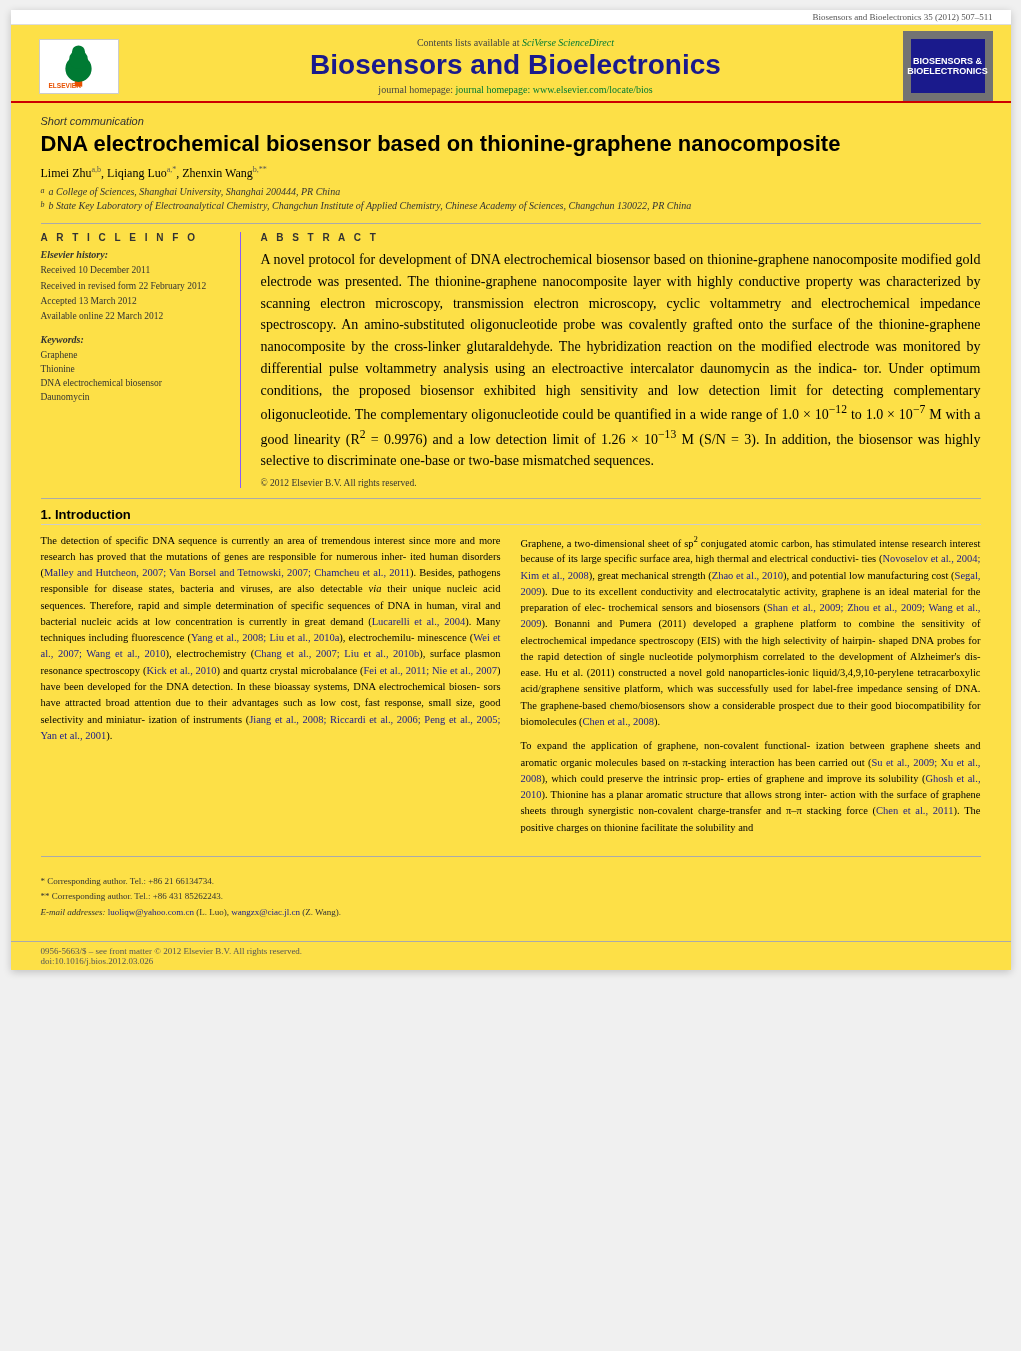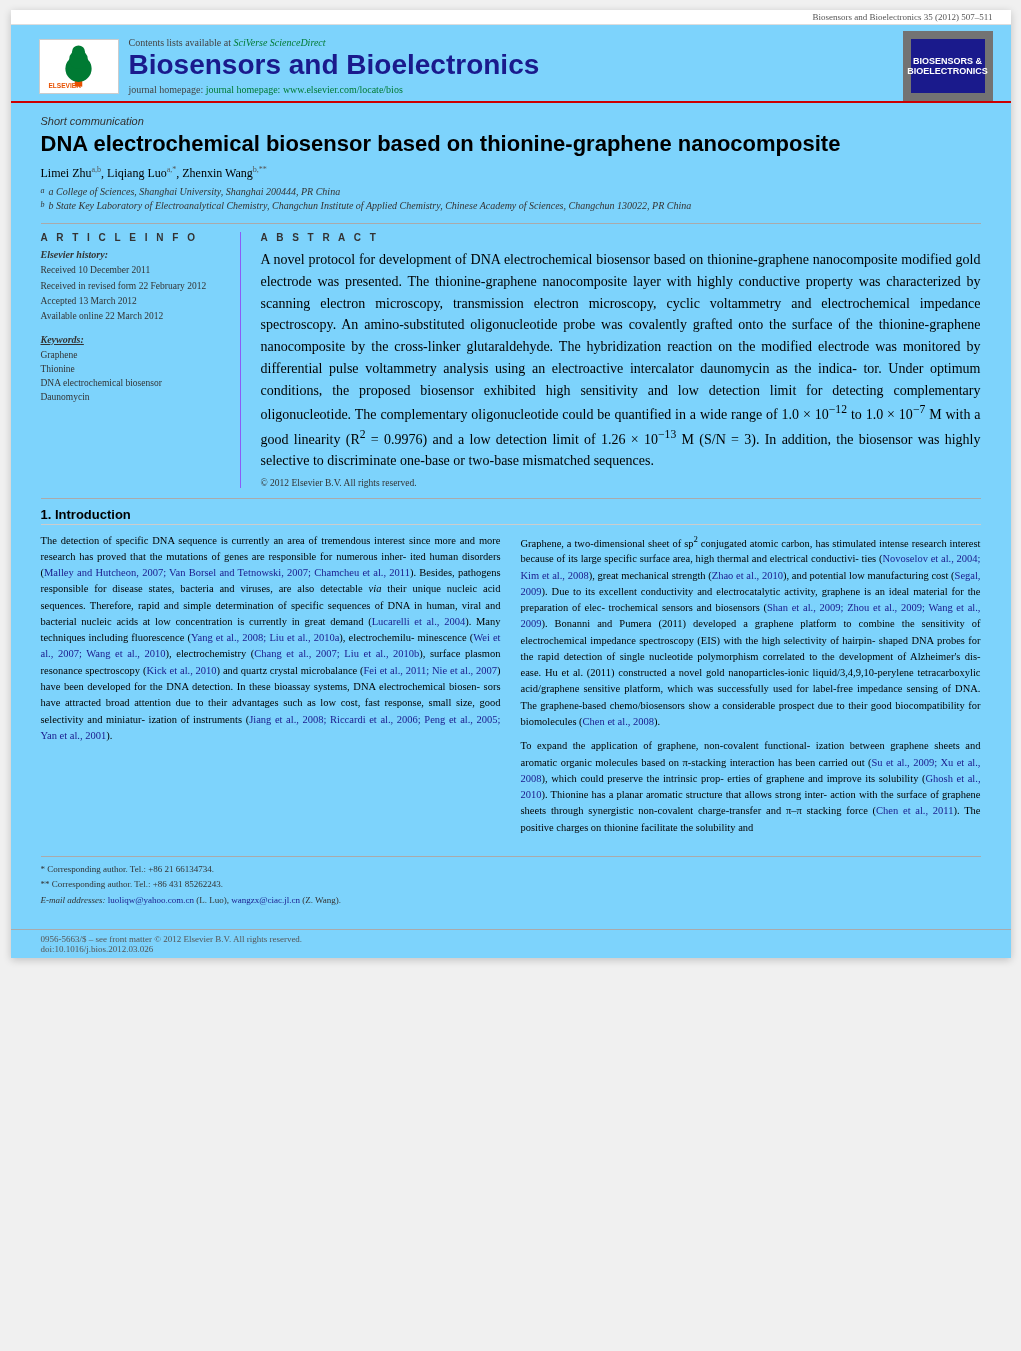--- a/index.html
+++ b/index.html
@@ -5,21 +5,21 @@
     * { margin: 0; padding: 0; box-sizing: border-box; }
     body {
       background: #f0f0f0;
       font-family: 'Times New Roman', Times, serif;
       display: flex;
       justify-content: center;
       padding: 10px;
     }
     .page {
       width: 1000px;
-      background: #7dd3fc;
+      background: #fde047;
       padding: 0;
       box-shadow: 0 2px 8px rgba(0,0,0,0.2);
     }
     
     .journal-header {
       border-bottom: 2px solid #c00;
       padding: 6px 18px 0 18px;
       display: flex;
       align-items: center;
       justify-content: space-between;
@@ -36,21 +36,21 @@
       border: 1px solid #ccc;
       display: flex;
       align-items: center;
       justify-content: center;
       background: #fff;
       overflow: hidden;
     }
     .elsevier-logo .logo-box svg { width: 75px; height: 50px; }
     .header-center {
       flex: 1;
-      text-align: left;
+      text-align: center;
       padding: 4px 0 4px 0;
     }
     .sciverse-line {
       font-size: 10px;
       color: #444;
       margin-bottom: 2px;
     }
     .sciverse-line span { color: #007a33; font-style: italic; }
     .journal-title-header {
       font-size: 28px;
@@ -162,21 +162,20 @@
       margin-bottom: 2px;
       line-height: 1.4;
     }
     .keywords-title {
       font-size: 10px;
       font-style: italic;
       font-weight: bold;
       color: #333;
       margin-top: 10px;
       margin-bottom: 3px;
-      text-decoration: underline;
     }
     .keyword-item {
       font-size: 9.5px;
       color: #333;
       line-height: 1.5;
     }
     .abstract-text {
       font-size: 14px;
       color: #000;
       line-height: 1.55;
@@ -210,21 +209,21 @@
       font-size: 10.5px;
       color: #000;
       line-height: 1.55;
       text-align: justify;
     }
     .body-col p { margin-bottom: 8px; }
     .body-col a, .ref-link { color: #1a1a8c; text-decoration: none; }
     .footnote-area {
       margin-top: 12px;
       border-top: 1px solid #aaa;
-      padding-top: 6px;
+      padding-top: 18px;
       font-size: 9px;
       color: #333;
       line-height: 1.5;
     }
     .footnote-area .fn-line { margin-bottom: 2px; }
     .bottom-bar {
       border-top: 1px solid #aaa;
       padding: 4px 30px;
       font-size: 9px;
       color: #555;

